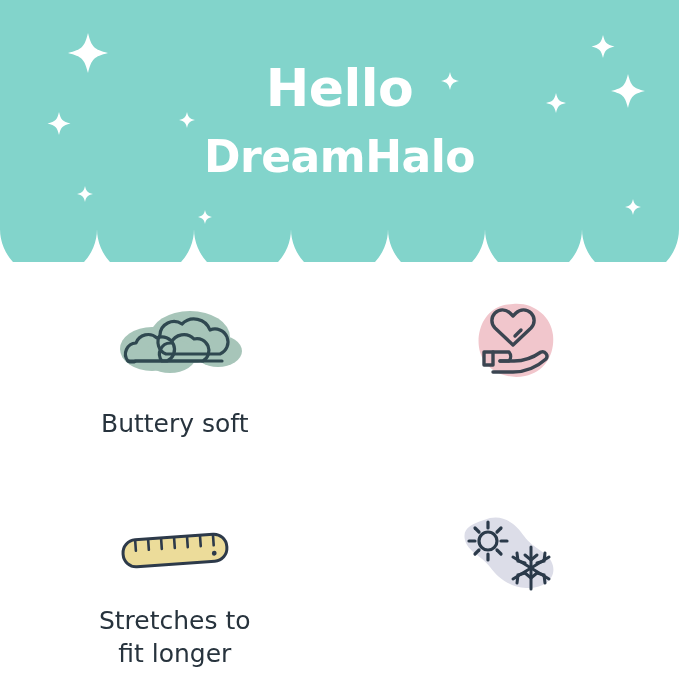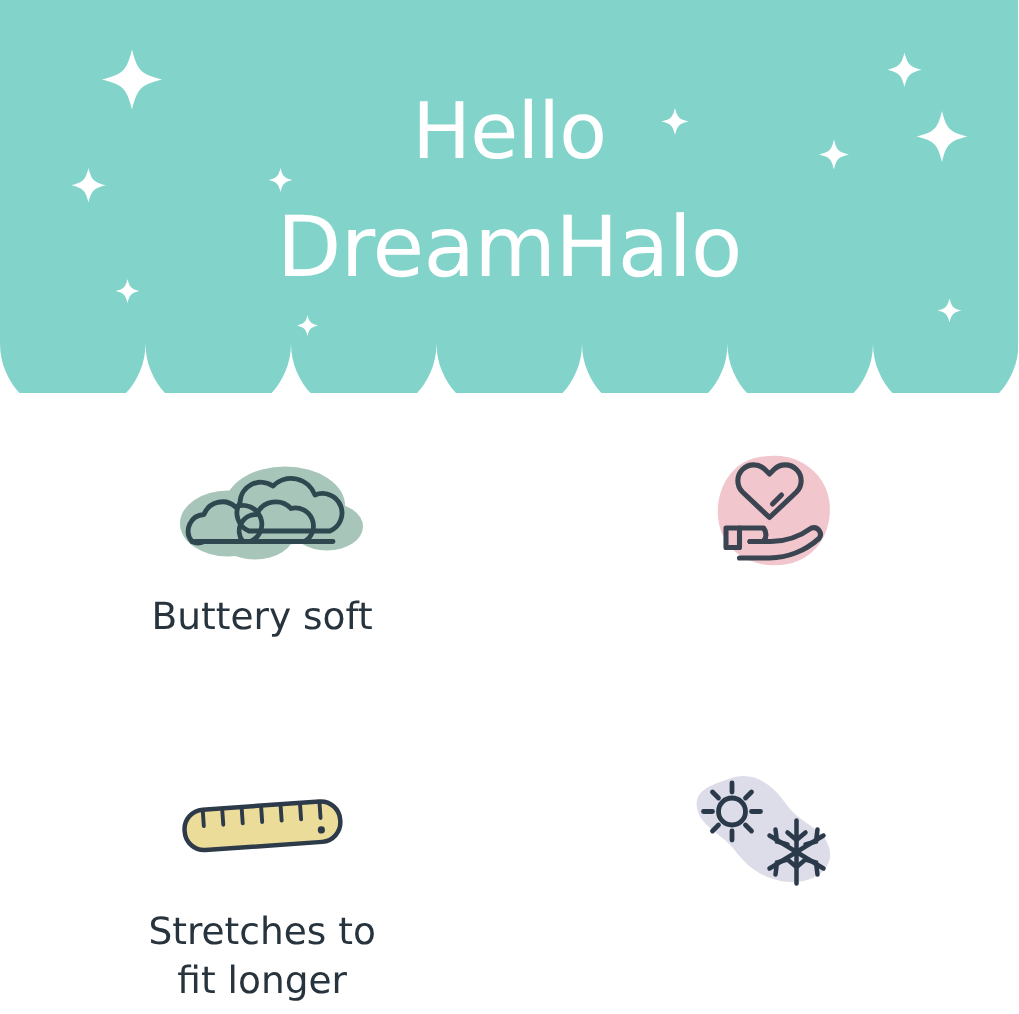--- a/index.html
+++ b/index.html
@@ -27,29 +27,29 @@
   .header-svg { position:absolute; left:0; top:0; display:block; }
 
   .header-title {
     position: absolute;
     left: 0;
     top: 52px;
     width: 679px;
     text-align: center;
     color: #ffffff;
     font-family: "DejaVu Sans", sans-serif;
-    font-weight: normal;
+    font-weight: bold;
     font-size: 52px;
     line-height: 1.42;
     letter-spacing: -0.5px;
     user-select: none;
   }
   .header-title .line { display:block; }
   .header-title .line1 { font-size: 52px; }
-  .header-title .line2 { font-size: 56px; }
+  .header-title .line2 { font-size: 44px; }
 
   
   .features {
     position: absolute;
     left: 0;
     top: 300px;
     width: 679px;
     display: grid;
     grid-template-columns: 1fr 1fr;
     grid-template-rows: 180px 180px;
@@ -73,21 +73,21 @@
     color: #27333d;
     font-family: "DejaVu Sans", sans-serif;
     font-size: 25px;
     font-weight: 400;
     line-height: 1.32;
     white-space: pre-line;
     letter-spacing: 0px;
   }
 
   
-  .cell-1 { padding-left: 10px; }
+  .cell-1 { padding-left: 10px; gap: 13px; }
   .cell-2 { padding-left: 6px; }
   .cell-3 { padding-left: 10px; padding-top: 12px; }
   .cell-4 { padding-left: 6px; padding-top: 12px; }
 </style>
 </head>
 <body>
 
 <div id="page">
 
   <div class="header">

